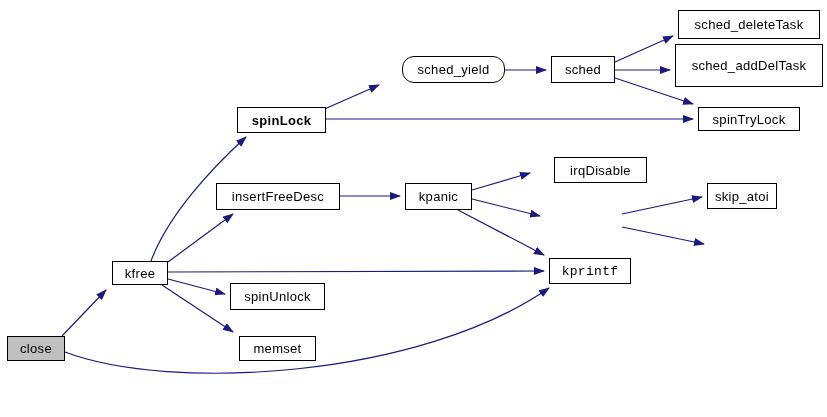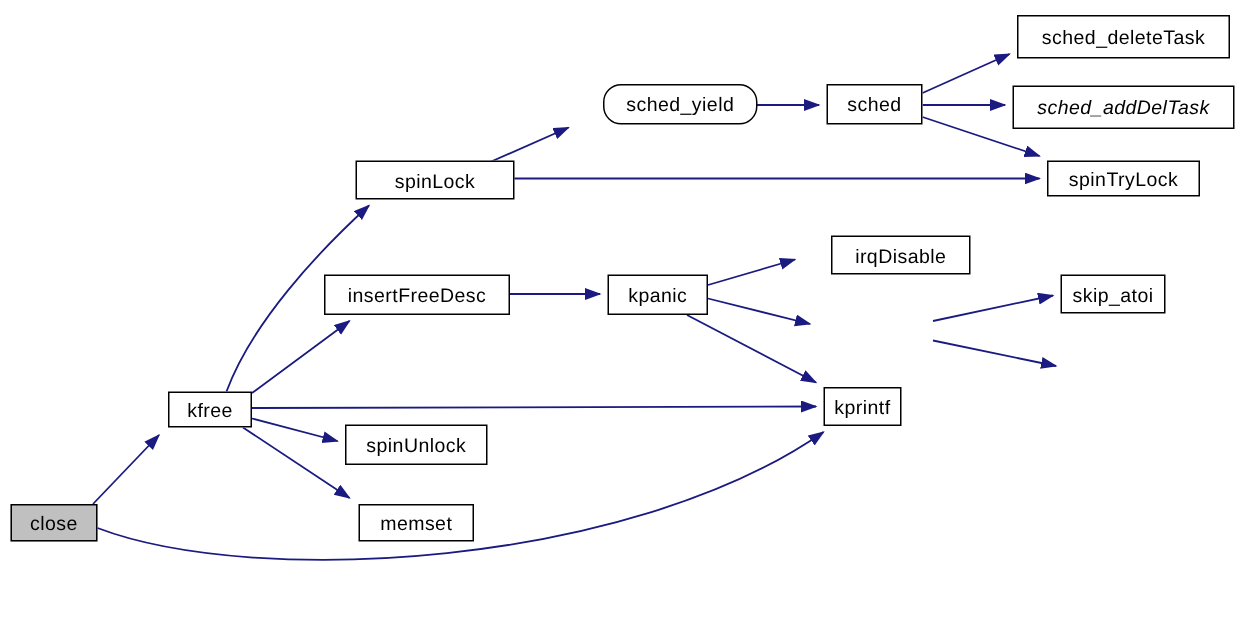--- a/index.html
+++ b/index.html
@@ -52,26 +52,26 @@
       <path fill="none" stroke="#1a1a80" stroke-width="1.2" marker-end="url(#arrowhead)" d="M 615 78 L 693 104"></path>
       <path fill="none" stroke="#1a1a80" stroke-width="1.2" marker-end="url(#arrowhead)" d="M 340 196 L 400 196"></path>
       <path fill="none" stroke="#1a1a80" stroke-width="1.2" marker-end="url(#arrowhead)" d="M 472 190 L 530 173"></path>
       <path fill="none" stroke="#1a1a80" stroke-width="1.2" marker-end="url(#arrowhead)" d="M 472 199 L 540 216"></path>
       <path fill="none" stroke="#1a1a80" stroke-width="1.2" marker-end="url(#arrowhead)" d="M 458 210 L 544 255"></path>
       <path fill="none" stroke="#1a1a80" stroke-width="1.2" marker-end="url(#arrowhead)" d="M 622 214 L 702 197"></path>
       <path fill="none" stroke="#1a1a80" stroke-width="1.2" marker-end="url(#arrowhead)" d="M 622 227 L 704 244"></path>
     </svg>
 <div class="node highlight" style="left: 7px; top: 336px; width: 58px; height: 25px;">close</div>
     <div class="node" style="left: 112px; top: 261px; width: 56px; height: 24px;">kfree</div>
-    <div class="node" style="left: 237px; top: 107px; width: 106px; height: 26px;">spinLock</div>
+    <div class="node" style="left: 237px; top: 107px; width: 89px; height: 26px; font-weight: bold;">spinLock</div>
     <div class="node" style="left: 216px; top: 183px; width: 124px; height: 27px;">insertFreeDesc</div>
     <div class="node" style="left: 230px; top: 283px; width: 95px; height: 27px;">spinUnlock</div>
     <div class="node" style="left: 239px; top: 336px; width: 77px; height: 25px;">memset</div>
     <div class="node" style="left: 402px; top: 56px; width: 103px; height: 27px; border-radius: 12px;">sched_yield</div>
     <div class="node" style="left: 551px; top: 56px; width: 64px; height: 27px;">sched</div>
     <div class="node" style="left: 678px; top: 10px; width: 142px; height: 29px;">sched_deleteTask</div>
-    <div class="node" style="left: 675px; top: 57px; width: 148px; height: 29px; font-style: italic;">sched_addDelTask</div>
+    <div class="node" style="left: 675px; top: 44px; width: 148px; height: 43px;">sched_addDelTask</div>
     <div class="node" style="left: 698px; top: 107px; width: 102px; height: 24px;">spinTryLock</div>
     <div class="node" style="left: 405px; top: 183px; width: 67px; height: 27px;">kpanic</div>
     <div class="node" style="left: 554px; top: 157px; width: 93px; height: 26px;">irqDisable</div>
     <div class="node" style="left: 707px; top: 183px; width: 70px; height: 26px;">skip_atoi</div>
-    <div class="node" style="left: 549px; top: 258px; width: 52px; height: 26px;">kprintf</div>
+    <div class="node" style="left: 549px; top: 258px; width: 82px; height: 26px; font-family: Liberation Mono, monospace;">kprintf</div>
   </div>
 
 </body></html>

